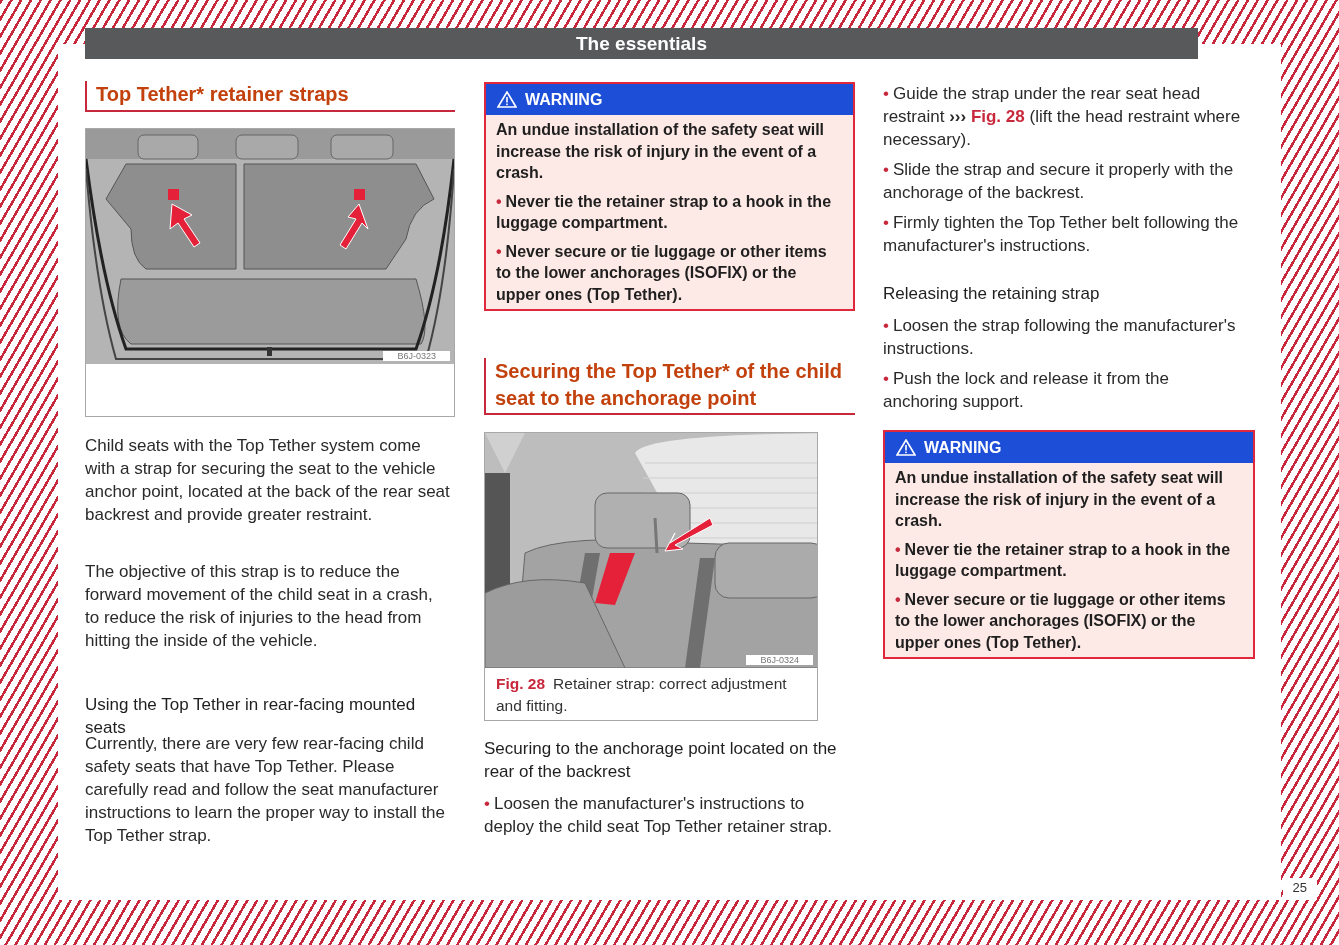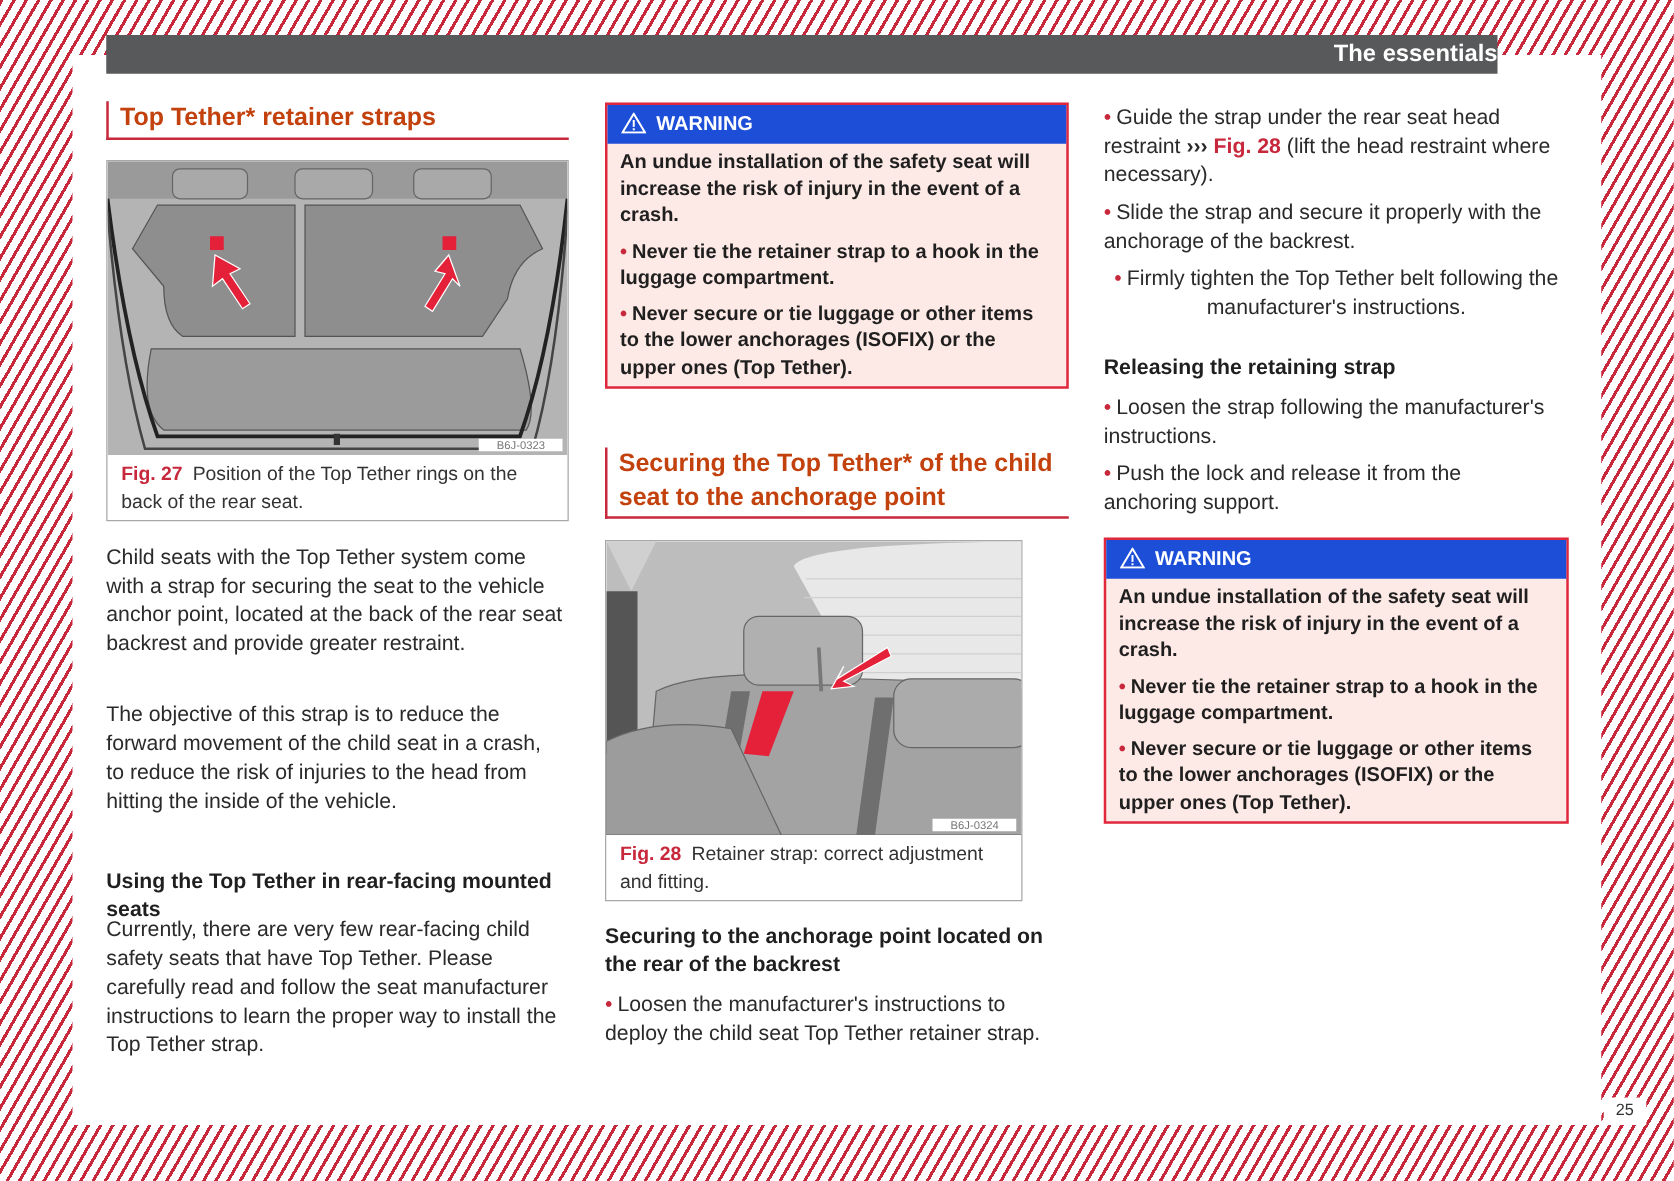--- a/index.html
+++ b/index.html
@@ -10,36 +10,36 @@
   }
   .page {
     position:absolute; left:58px; top:44px; width:1223px; height:856px; background:#fff;
   }
   .pagenum-box {
     position:absolute; left:1283px; top:878px; width:34px; height:22px; background:#fff;
   }
   .page-number { position:absolute; right:10px; top:2px; font-size:13px; color:#333; }
   .topbar {
     position:absolute; left:85px; top:28px; width:1113px; height:31px; background:#58595b;
-    color:#fff; font-weight:bold; font-size:19px; text-align:right; line-height:31px;
+    color:#fff; font-weight:bold; font-size:19px; text-align:center; line-height:31px;
   }
   .sec-title {
     position:absolute; font-weight:bold; font-size:20px; color:#c2410c; line-height:27px;
     border-left:2px solid #c8283c; border-bottom:2px solid #c8283c; padding:0 0 3px 9px;
     box-sizing:border-box;
   }
   .fig { position:absolute; border:1px solid #a8a8a8; background:#fff; box-sizing:border-box; }
   .fig .img { position:absolute; left:0; top:0; right:0; overflow:hidden; }
   .fig .cap { position:absolute; left:11px; right:8px; font-size:15.5px; line-height:22px; color:#333; }
   .fig .cap b { color:#c8283c; margin-right:8px; }
   .imgcode {
     position:absolute; right:4px; bottom:3px; background:#fff; font-size:9px; color:#777; padding:0 14px;
   }
   .p { position:absolute; font-size:17px; line-height:23px; color:#2a2a2a; margin:0; }
-  .h { position:absolute; font-size:17px; line-height:23px; font-weight:bold; color:#1f1f1f; }
+  .h { position:absolute; font-size:17px; line-height:23px; font-weight:normal; color:#1f1f1f; }
   .bul { color:#c8283c; margin-right:4px; }
   .warn { position:absolute; border:2px solid #e0283c; background:#fde9e5; box-sizing:border-box; }
   .warn .wh {
     height:31px; background:#1d4ed8; color:#fff; font-weight:bold; font-size:16px; line-height:31px; padding-left:11px;
   }
   .warn .wh svg { vertical-align:-3px; margin-right:8px; }
   .warn .wb { padding:4px 9px 0 10px; font-weight:bold; font-size:16px; line-height:21.5px; color:#1f1f1f; }
   .warn .wb p { margin:0 0 7px 0; }
   .figref { color:#c8283c; font-weight:bold; }
 </style>
@@ -68,23 +68,20 @@
       <path d="M35 150 L330 150 Q345 200 335 215 L45 215 Q25 200 35 150 Z" fill="#9b9b9b" stroke="#555"></path>
       <path d="M0 30 Q15 150 40 220 L330 220 Q355 150 368 30" fill="none" stroke="#222" stroke-width="3"></path>
       <path d="M0 40 Q10 160 30 230 L340 230 Q360 160 368 40" fill="none" stroke="#444" stroke-width="2"></path>
       <rect x="181" y="218" width="5" height="9" fill="#333"></rect>
       <rect x="82" y="60" width="11" height="11" fill="#e5213a"></rect>
       <path d="M86 75 L84 100 L92 94 L108 118 L114 114 L98 90 L106 86 Z" fill="#e5213a" stroke="#fff" stroke-width="1"></path>
       <rect x="268" y="60" width="11" height="11" fill="#e5213a"></rect>
       <path d="M273 75 L262 88 L270 90 L254 116 L260 120 L276 94 L282 100 Z" fill="#e5213a" stroke="#fff" stroke-width="1"></path>
     </svg>
     <span class="imgcode">B6J-0323</span>
-  </div>
-  <div class="cap" style="top:240px;">
-    <b>Fig. 27</b><span>Position of the Top Tether rings on the back of the rear seat.</span>
   </div>
 </div>
 
 <p class="p" style="left:85px;top:434px;width:370px;">Child seats with the Top Tether system come with a strap for securing the seat to the vehicle anchor point, located at the back of the rear seat backrest and provide greater restraint.</p>
 <p class="p" style="left:85px;top:560px;width:360px;">The objective of this strap is to reduce the forward movement of the child seat in a crash, to reduce the risk of injuries to the head from hitting the inside of the vehicle.</p>
 <div class="h" style="left:85px;top:677px;width:370px;margin-top:16px;">Using the Top Tether in rear-facing mounted seats</div>
 <p class="p" style="left:85px;top:732px;width:370px;">Currently, there are very few rear-facing child safety seats that have Top Tether. Please carefully read and follow the seat manufacturer instructions to learn the proper way to install the Top Tether strap.</p>
 
 <div class="warn" style="left:484px;top:82px;width:371px;height:229px;">
   <div class="wh">
@@ -138,21 +135,21 @@
 <div class="h" style="left:484px;top:737px;width:371px;">Securing to the anchorage point located on the rear of the backrest</div>
 <p class="p" style="left:484px;top:792px;width:371px;"><span class="bul">•</span><span>Loosen the manufacturer's instructions to deploy the child seat Top Tether retainer strap.</span></p>
 
 <p class="p" style="left:883px;top:82px;width:372px;">
   <span class="bul">•</span><span>Guide the strap under the rear seat head restraint</span>
   <b>›››</b>
   <span class="figref">Fig. 28</span>
   <span>(lift the head restraint where necessary).</span>
 </p>
 <p class="p" style="left:883px;top:158px;width:372px;"><span class="bul">•</span><span>Slide the strap and secure it properly with the anchorage of the backrest.</span></p>
-<p class="p" style="left:883px;top:211px;width:372px;text-align:center;"><span class="bul">•</span><span>Firmly tighten the Top Tether belt following the manufacturer's instructions.</span></p>
+<p class="p" style="left:883px;top:211px;width:372px;"><span class="bul">•</span><span>Firmly tighten the Top Tether belt following the manufacturer's instructions.</span></p>
 <div class="h" style="left:883px;top:282px;width:372px;">Releasing the retaining strap</div>
 <p class="p" style="left:883px;top:314px;width:372px;"><span class="bul">•</span><span>Loosen the strap following the manufacturer's instructions.</span></p>
 <p class="p" style="left:883px;top:367px;width:350px;"><span class="bul">•</span><span>Push the lock and release it from the anchoring support.</span></p>
 
 <div class="warn" style="left:883px;top:430px;width:372px;height:229px;">
   <div class="wh">
     <svg width="20" height="17" viewBox="0 0 20 17">
         <path d="M10 1 L19 16 L1 16 Z" fill="none" stroke="#fff" stroke-width="1.6"></path>
         <rect x="9.2" y="6" width="1.6" height="5.5" fill="#fff"></rect>
         <rect x="9.2" y="12.6" width="1.6" height="1.6" fill="#fff"></rect>

